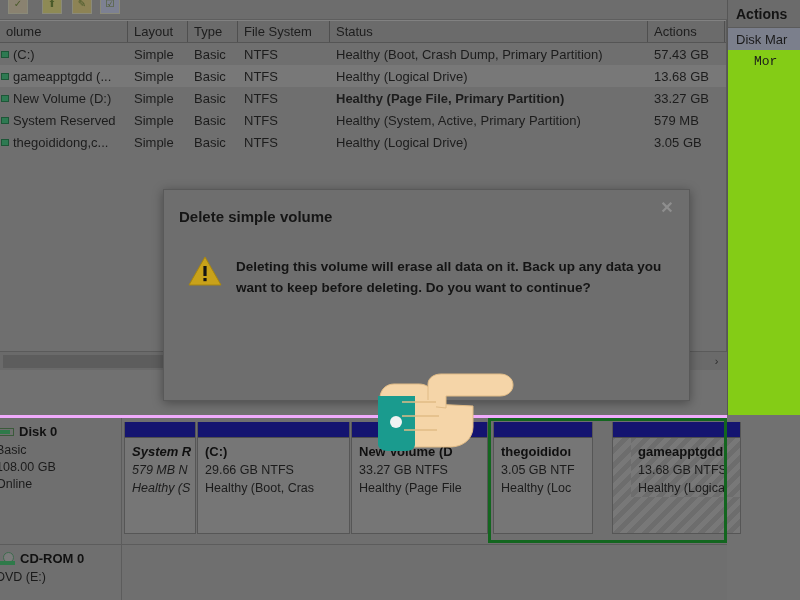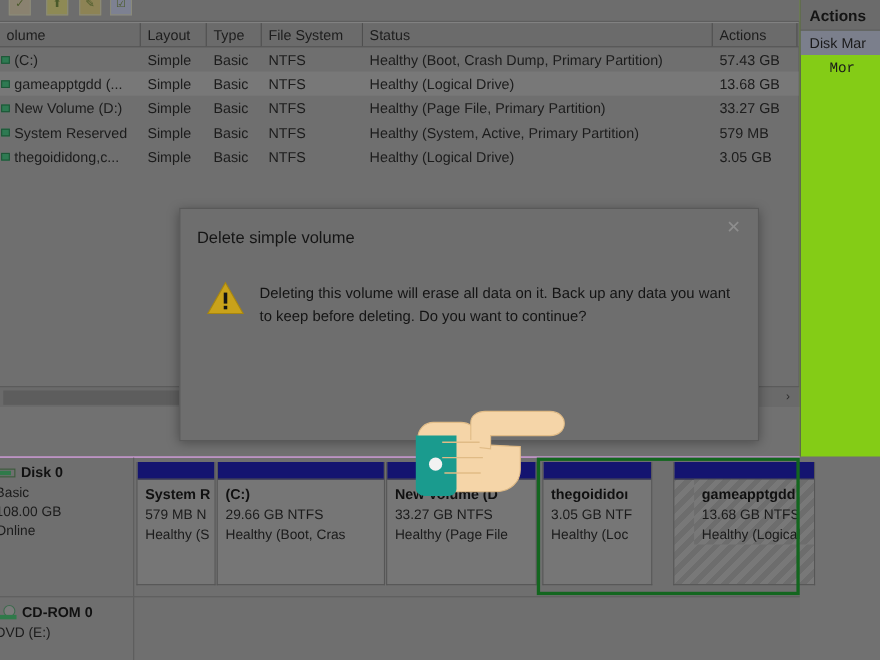--- a/index.html
+++ b/index.html
@@ -135,21 +135,21 @@
     padding-left: 26px;
     font-size: 13px; color: #1a1a1a;
     white-space: nowrap; overflow: hidden; font-family: Liberation Mono, monospace;
   }
 
   
   .diskmap {
     position: absolute; left: 0; top: 415px;
     width: 727px; height: 185px;
     background: #6f6f6f;
-    border-top: 1px solid #f0abfc;
+    border-top: 3px solid #f0abfc;
   }
   .disk-row {
     position: relative;
     height: 127px;
     border-bottom: 1px solid #5c5c5c;
   }
   .disk-label {
     position: absolute; left: 0; top: 0;
     width: 122px; height: 100%;
     border-right: 1px solid #5c5c5c;
@@ -232,20 +232,21 @@
   }
 
   
   .dlg {
     position: absolute;
     left: 163px; top: 189px;
     width: 527px; height: 212px;
     background: #6e6e6e;
     border: 1px solid #595959;
     box-shadow: 0 2px 10px rgba(0,0,0,.35);
+    font-weight: bold;
   }
   .dlg-title {
     position: relative;
     height: 52px;
     display: flex; align-items: center;
     padding-left: 15px;
     font-size: 15px; color: #151515;
   }
   .dlg-close {
     position: absolute; right: 0; top: 0;
@@ -360,21 +361,21 @@
           <div class="vcell" style="width: 77px;">13.68 GB</div>
         </div>
         <div class="vrow">
           <div class="vcell vol-name" style="width: 128px;">
             <span class="vicon"></span>
             <span>New Volume (D:)</span>
           </div>
           <div class="vcell" style="width: 60px;">Simple</div>
           <div class="vcell" style="width: 50px;">Basic</div>
           <div class="vcell" style="width: 92px;">NTFS</div>
-          <div class="vcell" style="width: 318px;">Healthy (Page File, Primary Partition)</div>
+          <div class="vcell" style="width: 318px; font-weight: bold;">Healthy (Page File, Primary Partition)</div>
           <div class="vcell" style="width: 77px;">33.27 GB</div>
         </div>
         <div class="vrow">
           <div class="vcell vol-name" style="width: 128px;">
             <span class="vicon"></span>
             <span>System Reserved</span>
           </div>
           <div class="vcell" style="width: 60px;">Simple</div>
           <div class="vcell" style="width: 50px;">Basic</div>
           <div class="vcell" style="width: 92px;">NTFS</div>
@@ -412,21 +413,21 @@
           <div class="disk-label">
             <div class="disk-title">
               <span class="disk-glyph"></span>
               <span>Disk 0</span>
             </div>
             <div class="disk-meta">Basic</div>
             <div class="disk-meta">108.00 GB</div>
             <div class="disk-meta">Online</div>
           </div>
           <div class="parts">
-            <div class="part" style="left: 2px; width: 72px;">
+            <div class="part" style="left: 2px; width: 72px; font-style: italic;">
               <div class="bar"></div>
               <div class="pbody">
                 <div class="pname">System R</div>
                 <div class="pcap">579 MB N</div>
                 <div class="pstat">Healthy (S</div>
               </div>
             </div>
             <div class="part" style="left: 75px; width: 153px;">
               <div class="bar"></div>
               <div class="pbody">

